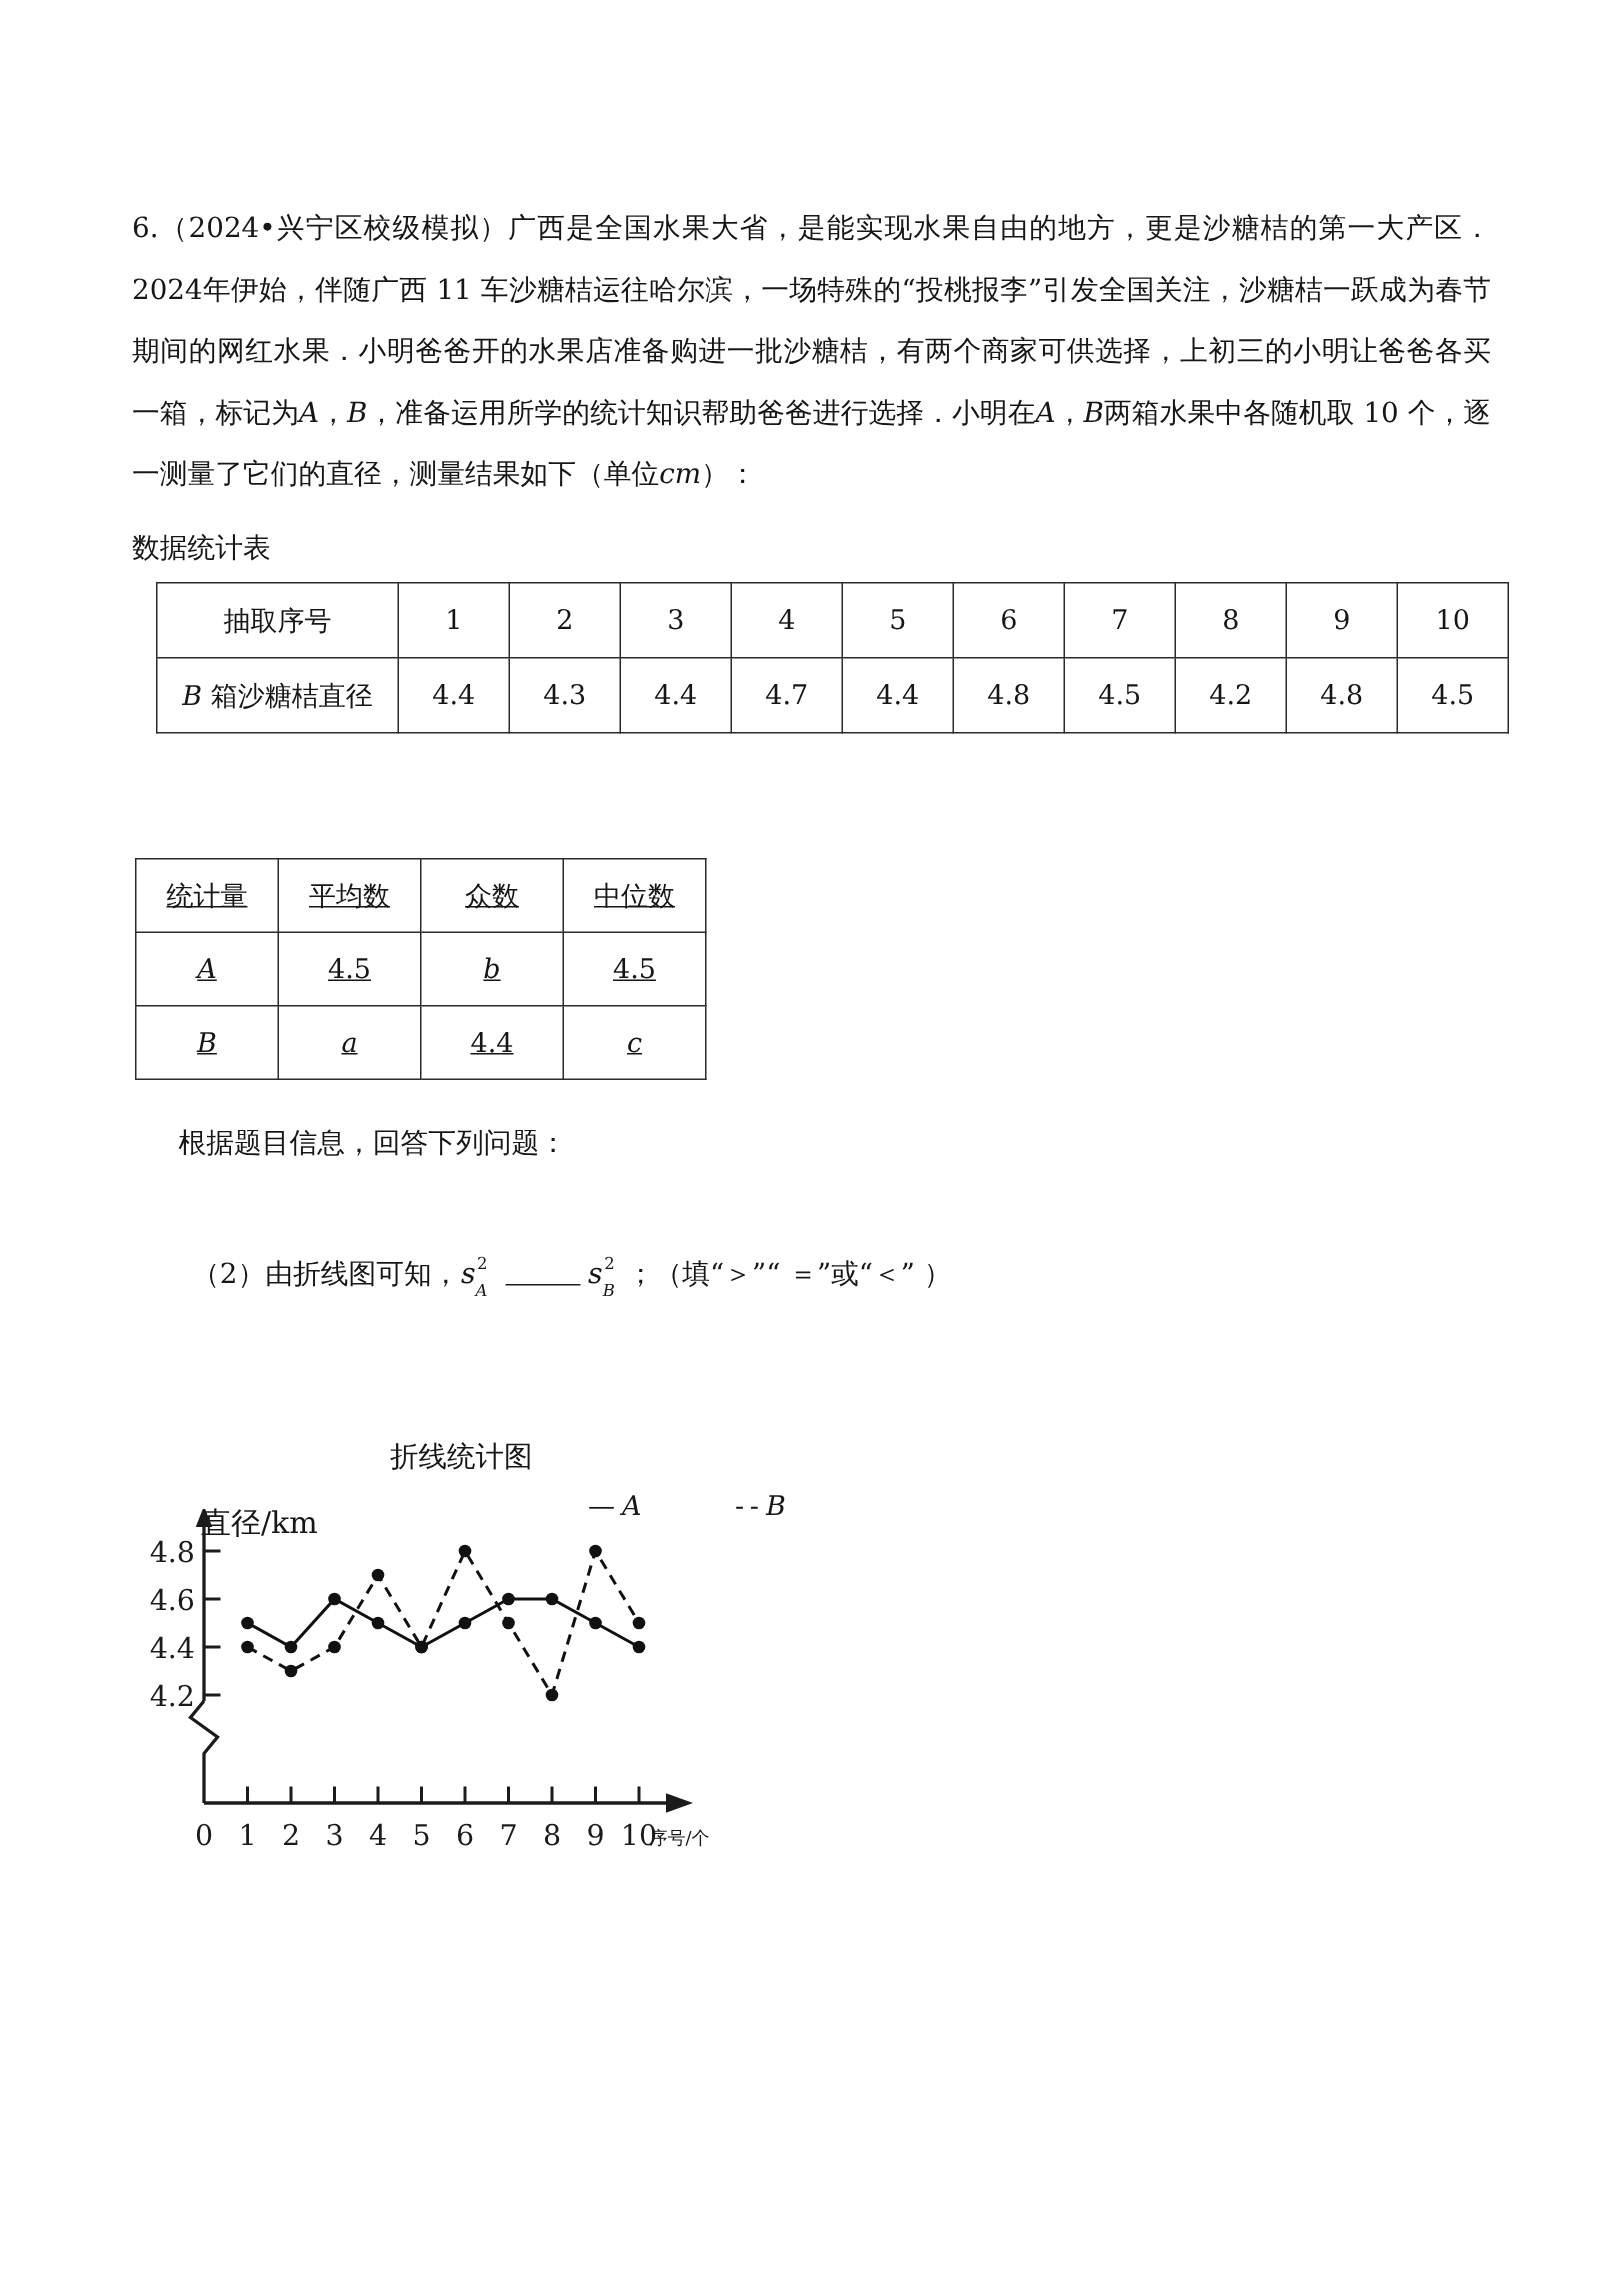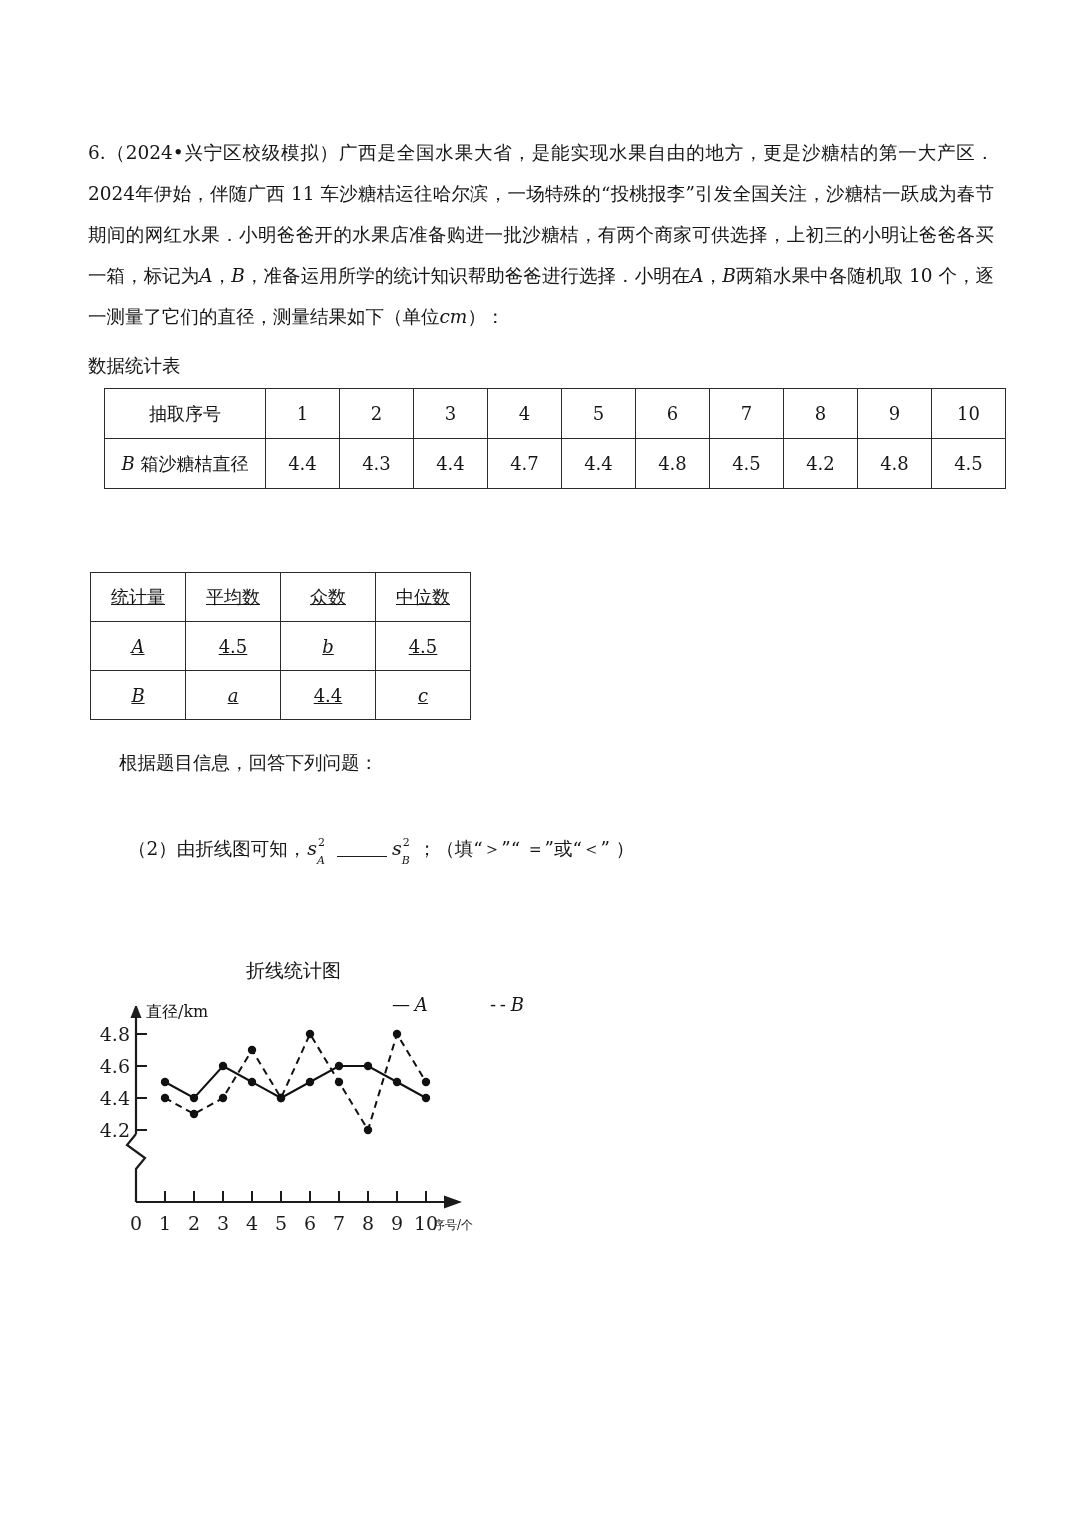--- a/index.html
+++ b/index.html
@@ -135,30 +135,30 @@
   
   #chart-block {
     position: absolute;
     left: 96px;
     top: 958px;
     width: 560px;
     height: 320px;
   }
   #chart-title {
     position: absolute;
-    left: 150px;
+    left: 164px;
     top: 0px;
     font-size: 19px;
     text-align: center;
   }
   #y-axis-label {
     position: absolute;
-    left: 50px;
+    left: 38px;
     top: 44px;
-    font-size: 16px;
+    font-size: 20px;
   }
   #x-axis-label {
     position: absolute;
     left: 337px;
     top: 259px;
     font-size: 12px;
   }
   #legend {
     position: absolute;
     left: 296px;

